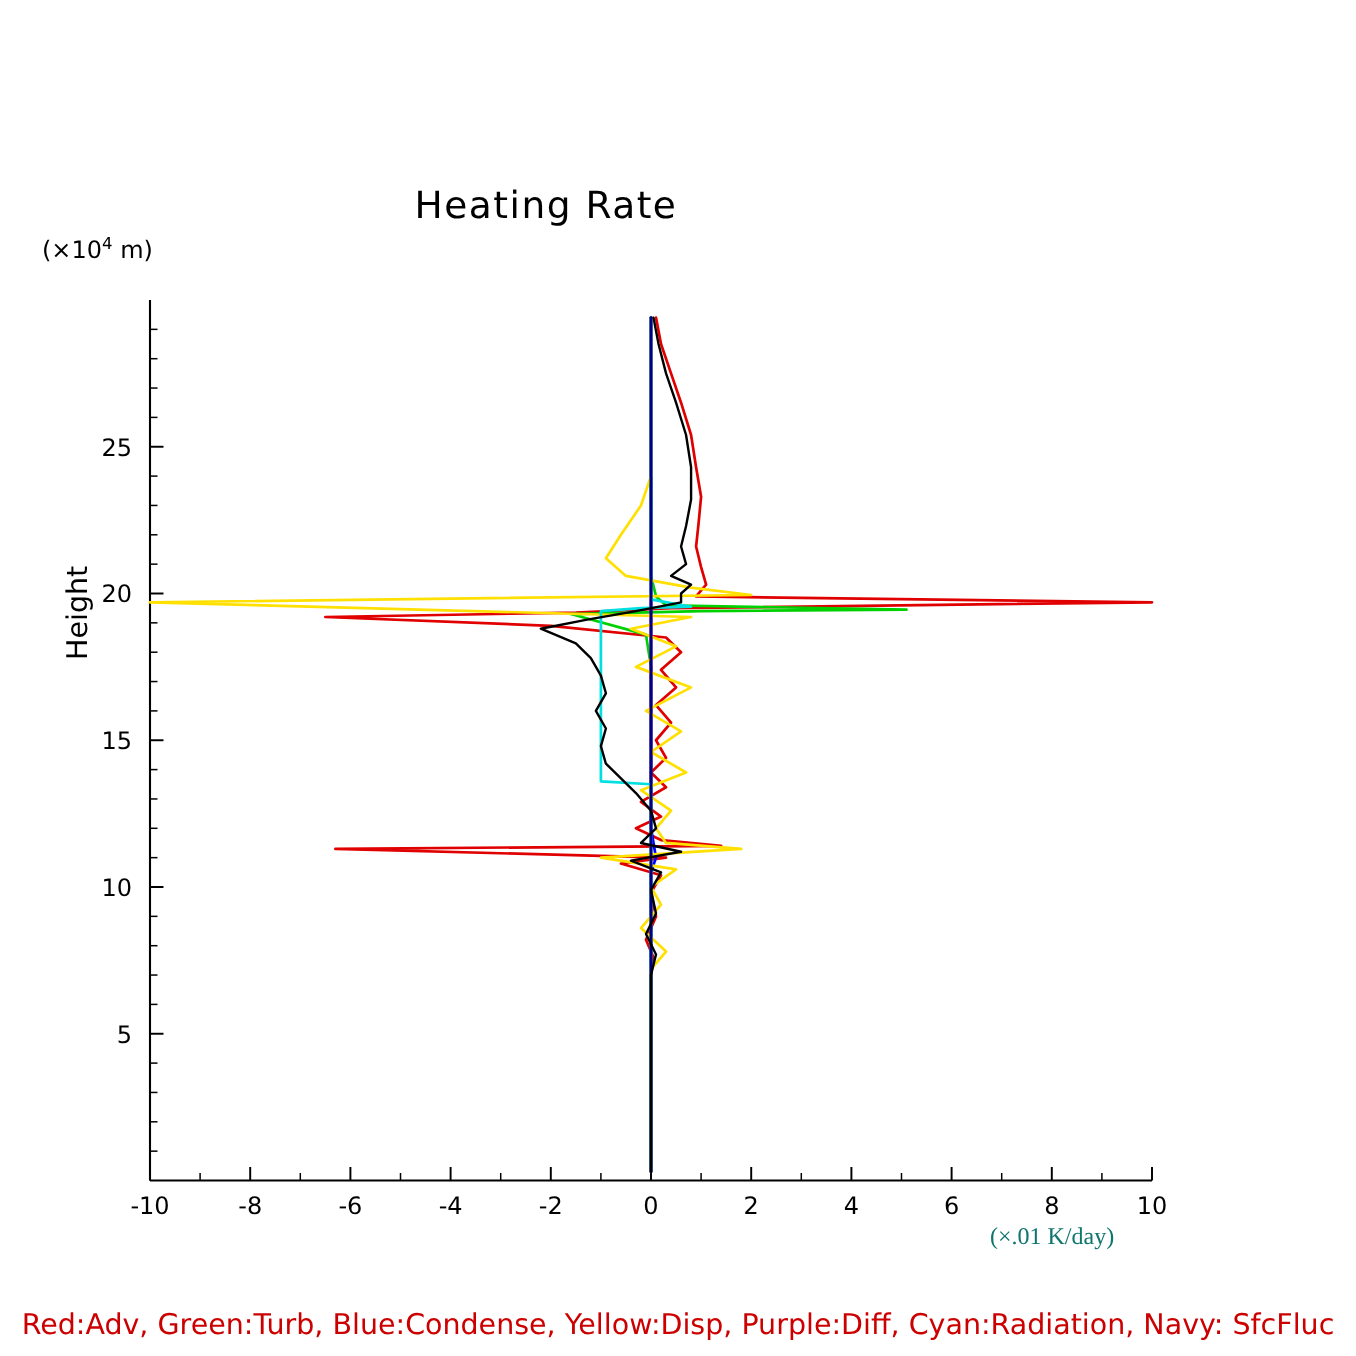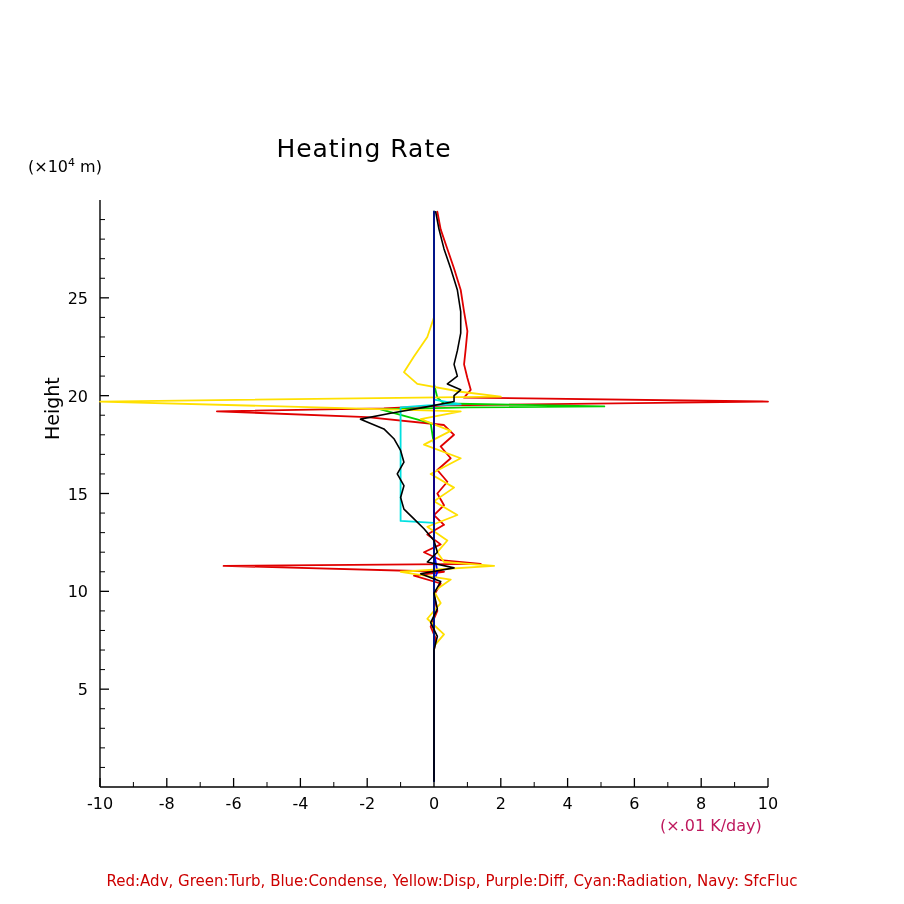--- a/index.html
+++ b/index.html
@@ -17,21 +17,20 @@
   }
   #chart-title {
     position: absolute;
     left: 0;
     top: 122px;
     width: 728px;
     text-align: center;
     font-size: 25px;
     color: #000000;
     letter-spacing: 1px;
-    margin-top: 12px;
   }
   #ylabel-units {
     position: absolute;
     left: 16px;
     top: 156px;
     font-size: 16px;
     color: #000000;
     margin-left: 12px;
   }
   #ylabel-units sup {
@@ -45,30 +44,31 @@
     color: #000000;
     transform: rotate(-90deg);
     transform-origin: left top;
     white-space: nowrap;
   }
   #xlabel-units {
     position: absolute;
     left: 660px;
     top: 816px;
     font-size: 16px;
-    color: #be185d;
+    color: #0f766e;
     white-space: nowrap;
+    font-family: Liberation Serif, serif;
   }
   #legend-line {
     position: absolute;
     left: 0;
     top: 872px;
     width: 904px;
     text-align: center;
-    font-size: 15px;
+    font-size: 19px;
     color: #cc0000;
     white-space: nowrap;
   }
   #plot-svg {
     position: absolute;
     left: 0;
     top: 0;
   }
   .tick-text {
     font-family: "DejaVu Sans", sans-serif;

